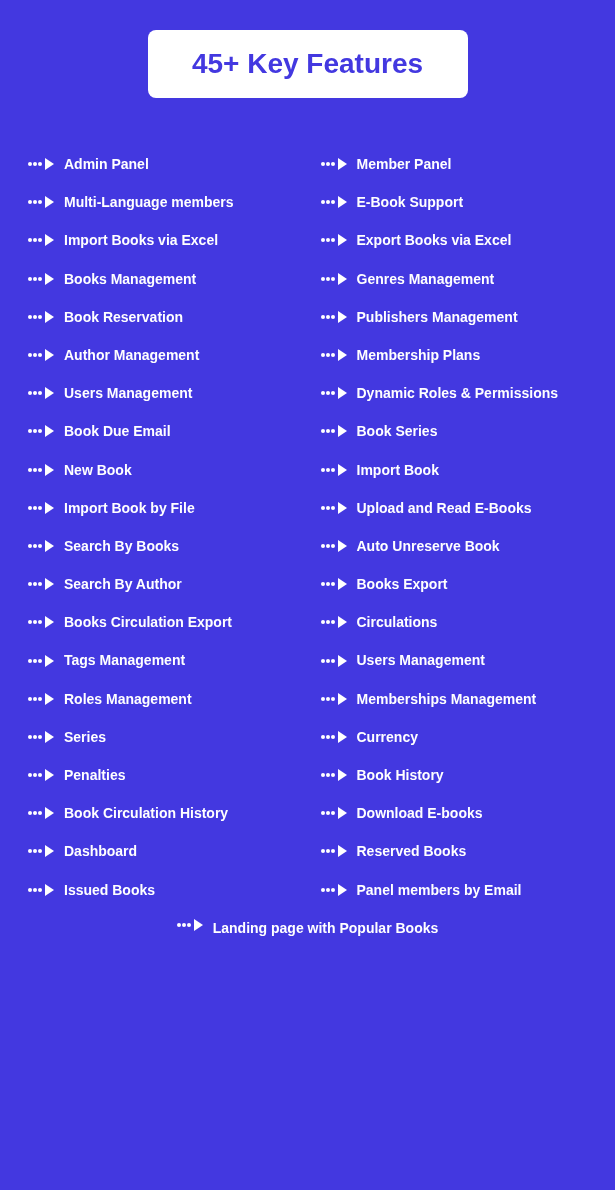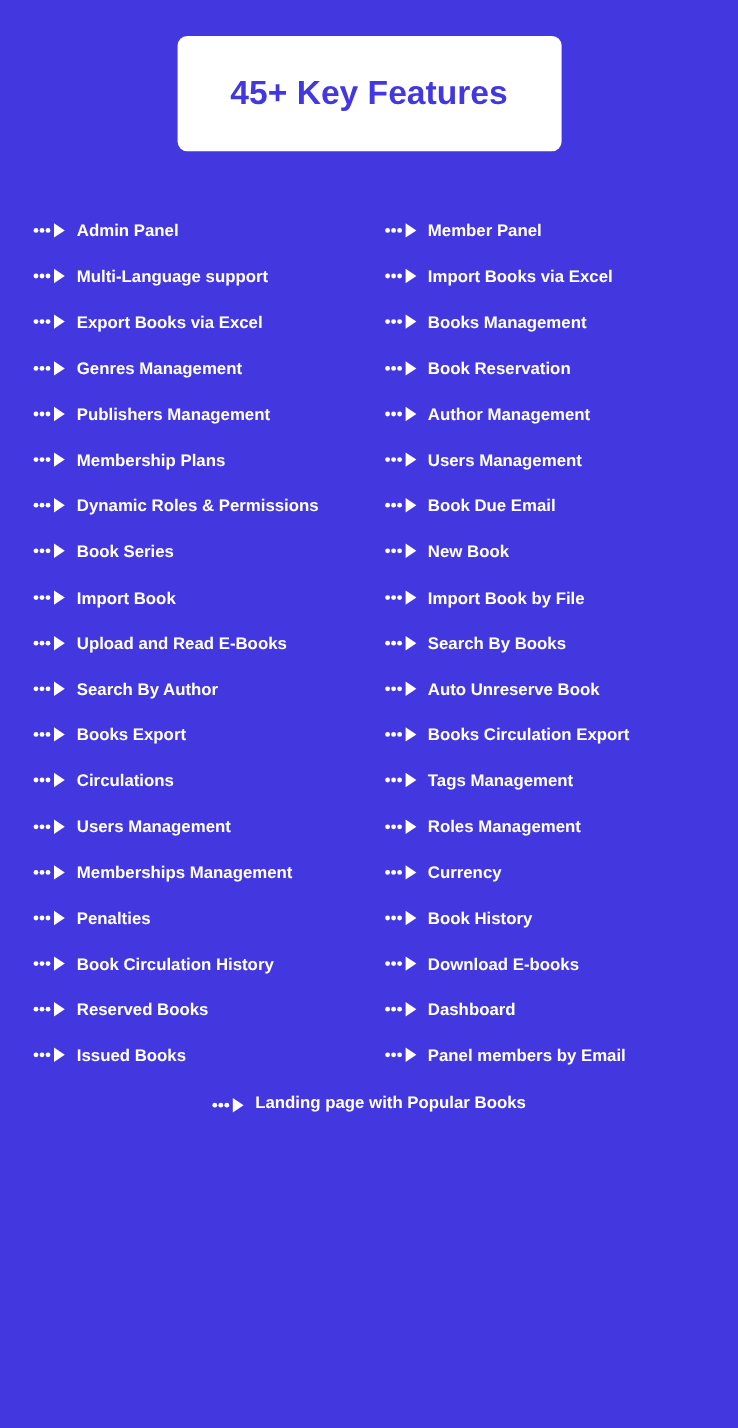--- a/index.html
+++ b/index.html
@@ -8,21 +8,21 @@
       min-height: 1190px;
       background-color: #4338e0;
       font-family: Arial, sans-serif;
       color: white;
       padding: 20px;
     }
     .title-box {
       background: white;
       border-radius: 8px;
       text-align: center;
-      padding: 32px 40px;
+      padding: 18px 40px;
       margin: 10px auto 28px auto;
       display: inline-block;
       width: auto;
       min-width: 320px;
     }
     .title-wrapper {
       display: flex;
       justify-content: center;
       margin-bottom: 20px;
     }
@@ -65,21 +65,21 @@
     .feature-text {
       font-size: 14px;
       font-weight: 600;
       color: white;
       line-height: 1.3;
     }
     .full-width-item {
       grid-column: 1 / -1;
       display: flex;
       justify-content: center;
-      align-items: flex-end;
+      align-items: flex-start;
       padding: 9px 0;
       gap: 10px;
     }
   </style>
 </head>
 <body>
 
 <div class="title-wrapper">
   <div class="title-box">
     <h1>45+ Key Features</h1>
@@ -106,21 +106,30 @@
       </span>
       <span class="feature-text">Member Panel</span>
     </div>
     <div class="feature-item">
       <span class="arrow-icon">
         <span class="dot"></span>
         <span class="dot"></span>
         <span class="dot"></span>
         <span class="arrow"></span>
       </span>
-      <span class="feature-text">Multi-Language support</span>
+      <span class="feature-text">Multi-Language members</span>
+    </div>
+    <div class="feature-item">
+      <span class="arrow-icon">
+        <span class="dot"></span>
+        <span class="dot"></span>
+        <span class="dot"></span>
+        <span class="arrow"></span>
+      </span>
+      <span class="feature-text">E-Book Support</span>
     </div>
     <div class="feature-item">
       <span class="arrow-icon">
         <span class="dot"></span>
         <span class="dot"></span>
         <span class="dot"></span>
         <span class="arrow"></span>
       </span>
       <span class="feature-text">Import Books via Excel</span>
     </div>
@@ -268,38 +277,38 @@
       </span>
       <span class="feature-text">Search By Books</span>
     </div>
     <div class="feature-item">
       <span class="arrow-icon">
         <span class="dot"></span>
         <span class="dot"></span>
         <span class="dot"></span>
         <span class="arrow"></span>
       </span>
+      <span class="feature-text">Auto Unreserve Book</span>
+    </div>
+    <div class="feature-item">
+      <span class="arrow-icon">
+        <span class="dot"></span>
+        <span class="dot"></span>
+        <span class="dot"></span>
+        <span class="arrow"></span>
+      </span>
       <span class="feature-text">Search By Author</span>
     </div>
     <div class="feature-item">
       <span class="arrow-icon">
         <span class="dot"></span>
         <span class="dot"></span>
         <span class="dot"></span>
         <span class="arrow"></span>
       </span>
-      <span class="feature-text">Auto Unreserve Book</span>
-    </div>
-    <div class="feature-item">
-      <span class="arrow-icon">
-        <span class="dot"></span>
-        <span class="dot"></span>
-        <span class="dot"></span>
-        <span class="arrow"></span>
-      </span>
       <span class="feature-text">Books Export</span>
     </div>
     <div class="feature-item">
       <span class="arrow-icon">
         <span class="dot"></span>
         <span class="dot"></span>
         <span class="dot"></span>
         <span class="arrow"></span>
       </span>
       <span class="feature-text">Books Circulation Export</span>
@@ -349,20 +358,29 @@
       </span>
       <span class="feature-text">Memberships Management</span>
     </div>
     <div class="feature-item">
       <span class="arrow-icon">
         <span class="dot"></span>
         <span class="dot"></span>
         <span class="dot"></span>
         <span class="arrow"></span>
       </span>
+      <span class="feature-text">Series</span>
+    </div>
+    <div class="feature-item">
+      <span class="arrow-icon">
+        <span class="dot"></span>
+        <span class="dot"></span>
+        <span class="dot"></span>
+        <span class="arrow"></span>
+      </span>
       <span class="feature-text">Currency</span>
     </div>
     <div class="feature-item">
       <span class="arrow-icon">
         <span class="dot"></span>
         <span class="dot"></span>
         <span class="dot"></span>
         <span class="arrow"></span>
       </span>
       <span class="feature-text">Penalties</span>
@@ -394,30 +412,30 @@
       </span>
       <span class="feature-text">Download E-books</span>
     </div>
     <div class="feature-item">
       <span class="arrow-icon">
         <span class="dot"></span>
         <span class="dot"></span>
         <span class="dot"></span>
         <span class="arrow"></span>
       </span>
+      <span class="feature-text">Dashboard</span>
+    </div>
+    <div class="feature-item">
+      <span class="arrow-icon">
+        <span class="dot"></span>
+        <span class="dot"></span>
+        <span class="dot"></span>
+        <span class="arrow"></span>
+      </span>
       <span class="feature-text">Reserved Books</span>
-    </div>
-    <div class="feature-item">
-      <span class="arrow-icon">
-        <span class="dot"></span>
-        <span class="dot"></span>
-        <span class="dot"></span>
-        <span class="arrow"></span>
-      </span>
-      <span class="feature-text">Dashboard</span>
     </div>
     <div class="feature-item">
       <span class="arrow-icon">
         <span class="dot"></span>
         <span class="dot"></span>
         <span class="dot"></span>
         <span class="arrow"></span>
       </span>
       <span class="feature-text">Issued Books</span>
     </div>

